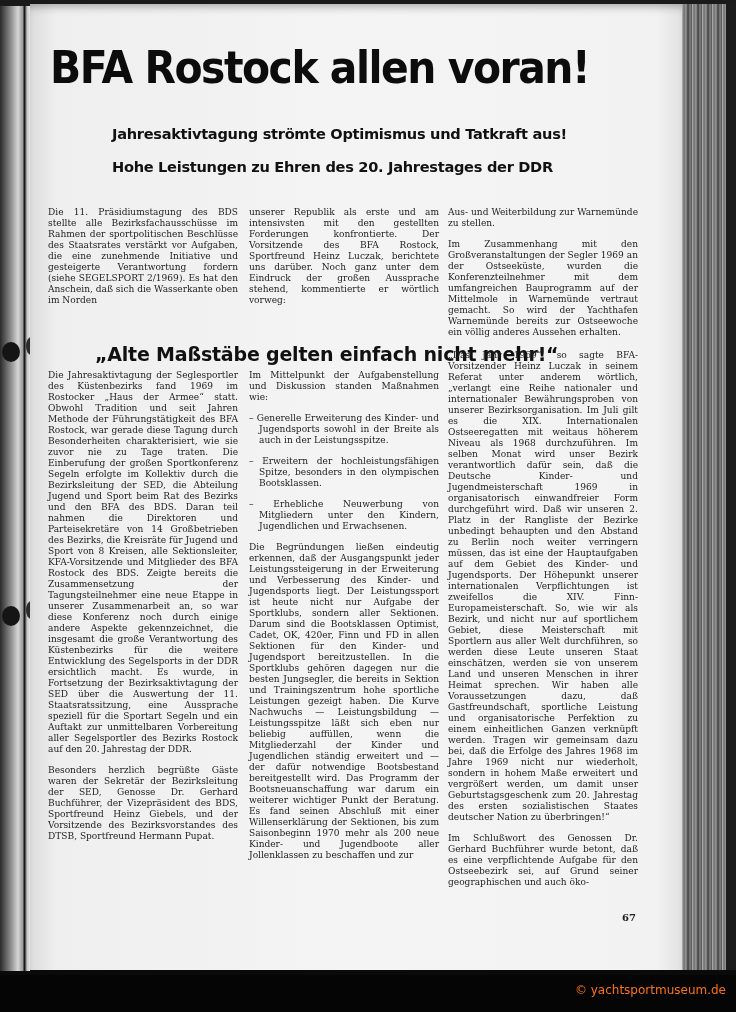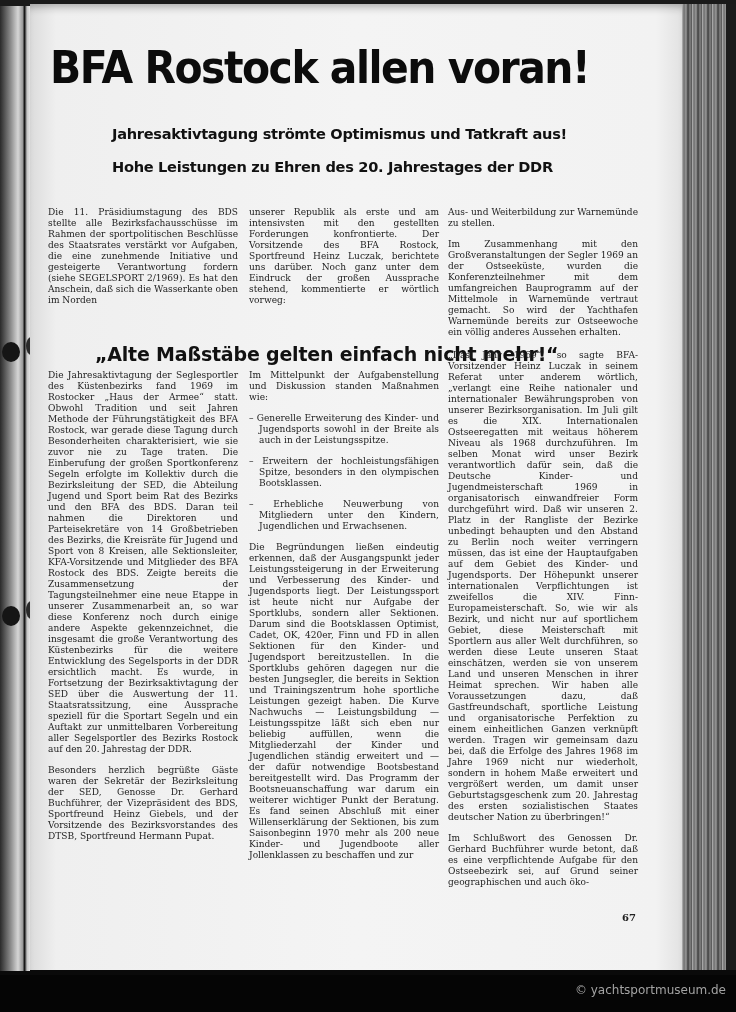--- a/index.html
+++ b/index.html
@@ -65,21 +65,21 @@
   .c3b { left:418px; top:346px; }
   .pagenum {
     position:absolute; left:592px; top:908px;
     font-size:10px; font-weight:bold; color:#222;
   }
   .footer {
     position:absolute; left:0; top:975px; width:736px; height:37px; background:#050505;
   }
   .credit {
     position:absolute; right:10px; top:983px;
-    font-family:"DejaVu Sans", sans-serif; font-size:12px; color:#a3a3a3;
+    font-family:"DejaVu Sans", sans-serif; font-size:12px; color:#f97316;
   }
 </style>
 </head>
 <body>
 
 <div class="scan">
   <div class="binder">
     <div class="hole h1"></div>
     <div class="hole h2"></div>
   </div>

